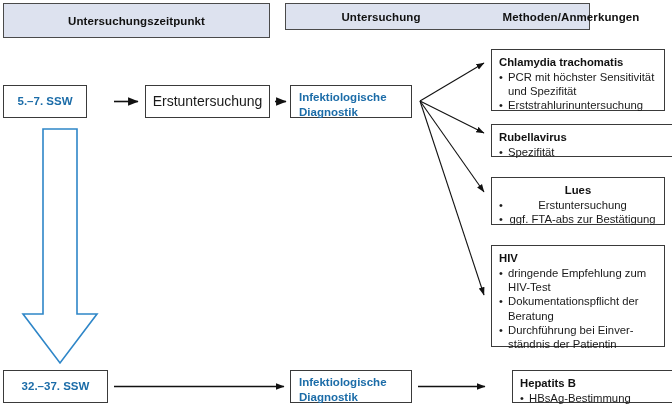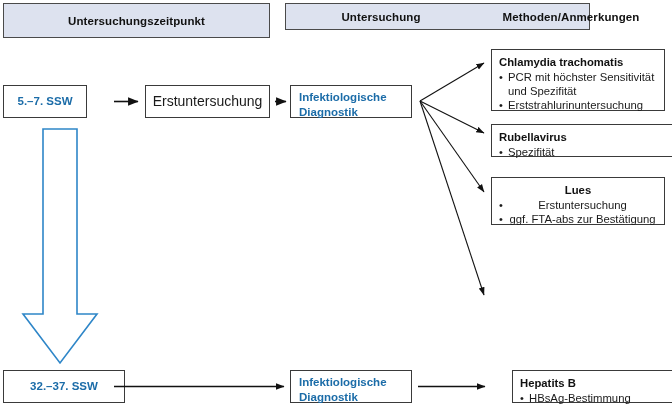--- a/index.html
+++ b/index.html
@@ -146,22 +146,30 @@
   </div>
 
   <div class="box detail-box" style="left:491px; top:177px; width:174px; height:48px;text-align:center;">
     <div class="detail-title">Lues</div>
     <ul class="detail-list">
       <li>Erstuntersuchung</li>
       <li>ggf. FTA-abs zur Bestätigung</li>
     </ul>
   </div>
 
-
-  <div class="box box-center" style="left:3px; top:370px; width:122px; height:33px;">
+  <div class="box detail-box" style="left:491px; top:245px; width:174px; height:102px;">
+    <div class="detail-title">HIV</div>
+    <ul class="detail-list">
+      <li>dringende Empfehlung zum HIV-Test</li>
+      <li>Dokumentationspflicht der Beratung</li>
+      <li>Durchführung bei Einver-ständnis der Patientin</li>
+    </ul>
+  </div>
+
+  <div class="box box-center" style="left:3px; top:370px; width:105px; height:33px;">
     <span class="lbl-blue">32.–37. SSW</span>
   </div>
 
   <div class="box" style="left:290px; top:370px; width:122px; height:33px; padding:4px 8px; box-sizing:border-box;">
     <div class="lbl-blue">Infektiologische</div>
     <div class="lbl-blue">Diagnostik</div>
   </div>
 
   <div class="box detail-box" style="left:512px; top:370px; width:174px; height:33px;">
     <div class="detail-title">Hepatits B</div>

